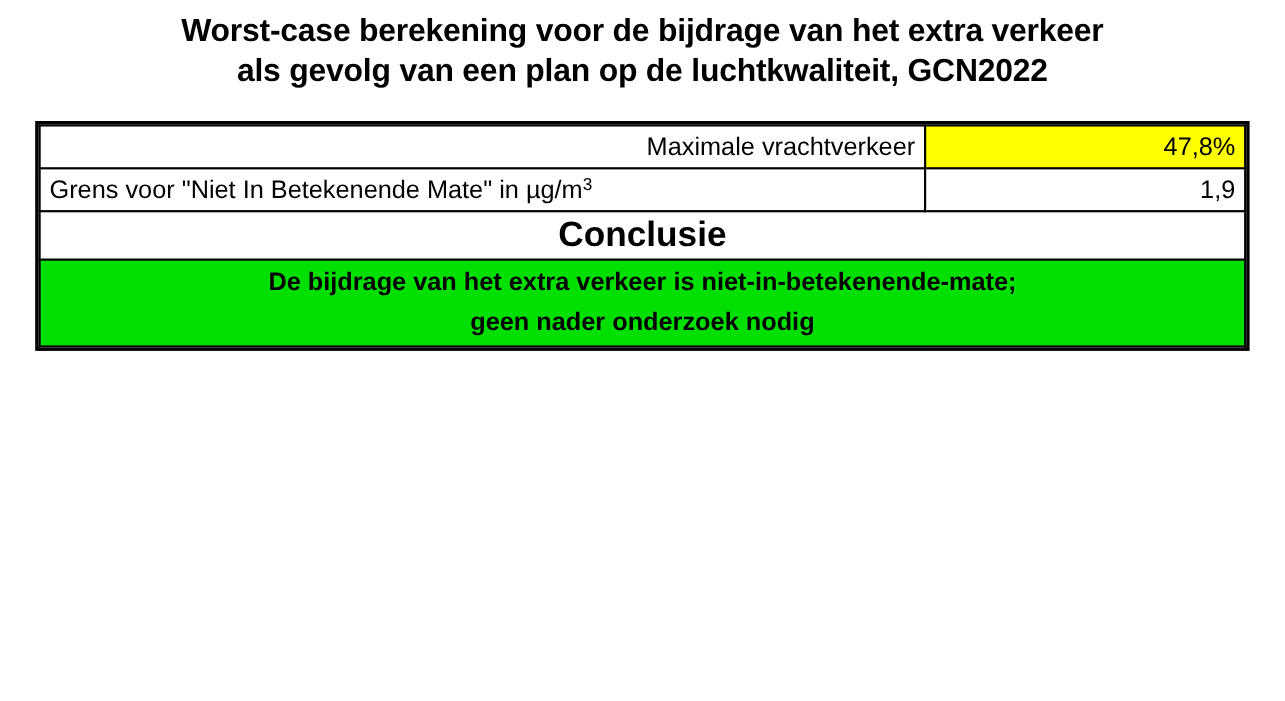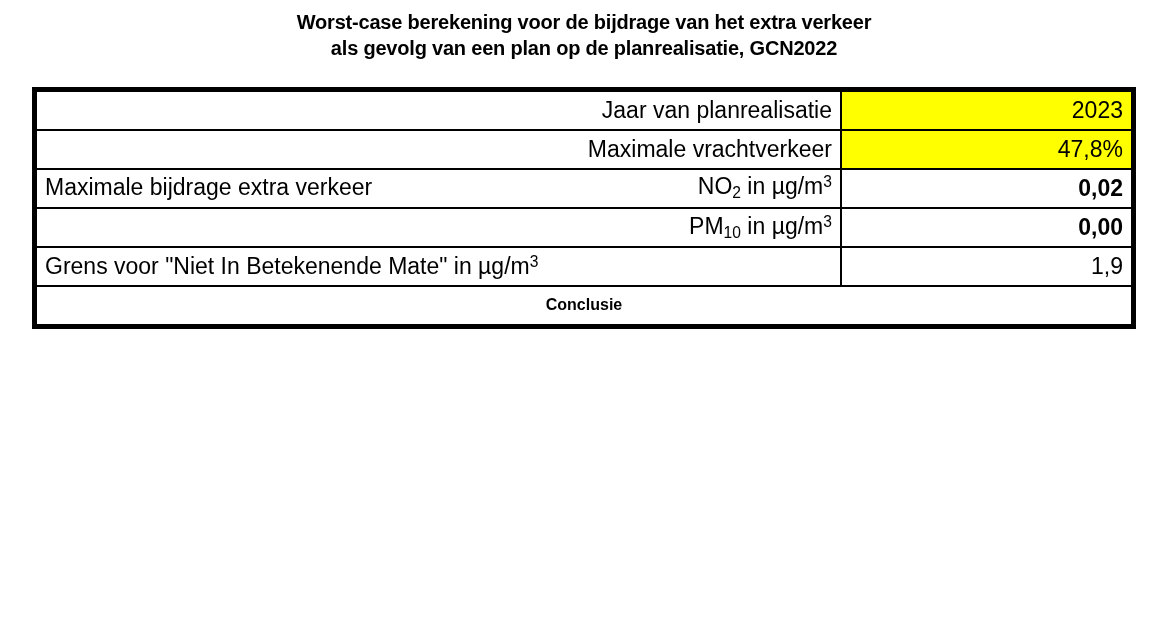--- a/index.html
+++ b/index.html
@@ -16,21 +16,21 @@
   }
   .page {
     position: relative;
     width: 1168px;
     height: 637px;
     box-sizing: border-box;
   }
   .title {
     text-align: center;
     font-weight: bold;
-    font-size: 20px;
+    font-size: 29px;
     line-height: 1.28;
     padding-top: 10px;
     letter-spacing: -0.2px;
   }
   .title .line {
     display: block;
     white-space: nowrap;
   }
   .table-wrap {
     margin: 26px 32px 0 32px;
@@ -56,21 +56,21 @@
 
   .label-left { text-align: left; }
   .label-right { text-align: right; }
   .value { text-align: right; }
   .value.bold { font-weight: bold; }
   .yellow { background: #ffff00; }
   .blank { background: #ffffff; }
   .concl-head {
     text-align: center;
     font-weight: bold;
-    font-size: 16px;
+    font-size: 32px;
   }
   .concl-body {
     background: #00e000;
     text-align: center;
     font-weight: bold;
     font-size: 23px;
     line-height: 1.55;
     padding: 6px 8px 8px 8px;
     height: auto;
   }
@@ -87,67 +87,54 @@
   }
   .nowrap { white-space: nowrap; }
 </style>
 </head>
 <body>
 
 <div class="page">
 
   <div class="title">
     <span class="line">Worst-case berekening voor de bijdrage van het extra verkeer</span>
-    <span class="line">als gevolg van een plan op de planrealisatie, GCN2022</span>
+    <span class="line">als gevolg van een plan op de luchtkwaliteit, GCN2022</span>
   </div>
 
   <div class="table-wrap">
     <table class="sheet">
       <colgroup>
         <col class="c-label">
         <col class="c-value">
       </colgroup>
       <tbody>
-        <tr>
-          <td class="label-right">Jaar van planrealisatie</td>
-          <td class="value yellow">2023</td>
-        </tr>
 
 
 
         <tr>
           <td class="label-right">Maximale vrachtverkeer</td>
           <td class="value yellow">47,8%</td>
         </tr>
 
-        <tr>
-          <td>
-            <div style="display:flex; justify-content:space-between; align-items:baseline;">
-              <span>Maximale bijdrage extra verkeer</span>
-              <span class="nowrap"><span>NO</span><sub>2</sub><span> in µg/m</span><sup>3</sup></span>
-            </div>
-          </td>
-          <td class="value bold">0,02</td>
-        </tr>
 
-        <tr>
-          <td class="label-right">
-            <span class="nowrap"><span>PM</span><sub>10</sub><span> in µg/m</span><sup>3</sup></span>
-          </td>
-          <td class="value bold">0,00</td>
-        </tr>
 
         <tr>
           <td class="label-left">
             <span>Grens voor "Niet In Betekenende Mate" in µg/m</span><sup>3</sup>
           </td>
           <td class="value">1,9</td>
         </tr>
 
         <tr>
           <td class="concl-head" colspan="2">Conclusie</td>
         </tr>
 
+        <tr>
+          <td class="concl-body" colspan="2">
+            <span class="cl">De bijdrage van het extra verkeer is niet-in-betekenende-mate;</span>
+            <span class="cl">geen nader onderzoek nodig</span>
+          </td>
+        </tr>
       </tbody>
     </table>
   </div>
 
 </div>
 
 </body></html>

